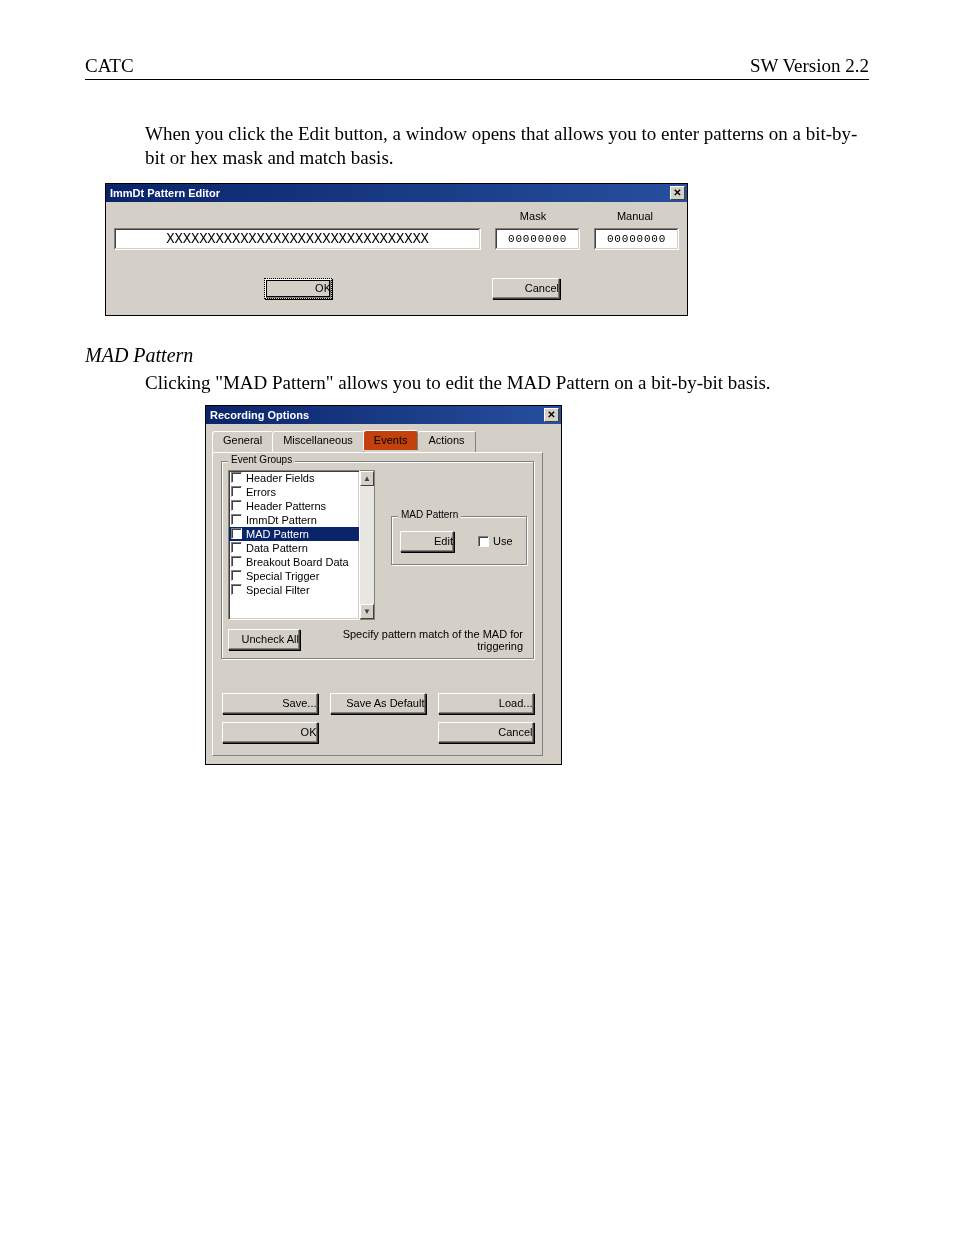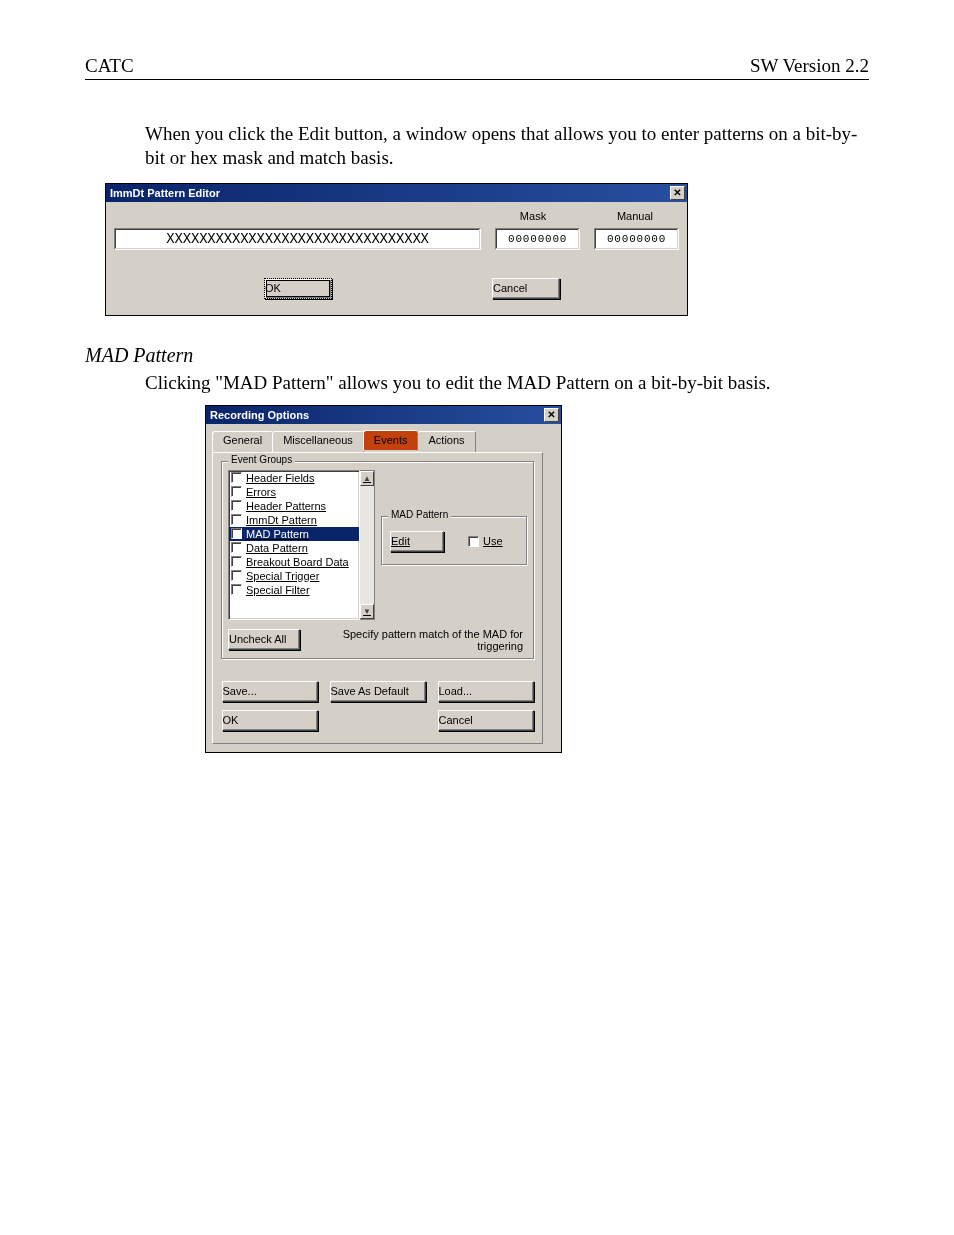--- a/index.html
+++ b/index.html
@@ -105,21 +105,21 @@
     margin-top: 28px;
     margin-left: 150px;
   }
   .win-btn {
     min-width: 68px; height:21px;
     background:#d4d0c8;
     border:1px solid #fff;
     border-right-color:#404040; border-bottom-color:#404040;
     box-shadow: 1px 1px 0 #000, inset -1px -1px 0 #808080;
     font: 11px Tahoma, Arial, sans-serif;
-    text-align:left;
+    text-align:right;
     padding-top:3px;
     box-sizing:border-box;
   }
   .win-btn.focus {
     border:1px dotted #000;
     outline:1px solid #000; outline-offset:-3px;
     box-shadow: inset 1px 1px 0 #fff, inset -1px -1px 0 #808080, 1px 1px 0 #000;
   }
 
   
@@ -166,21 +166,21 @@
     border:1px solid #808080;
     box-shadow: inset 1px 1px 0 #fff, 1px 1px 0 #fff;
     padding: 8px 6px 6px 6px;
     position:relative;
   }
   .groupbox-title {
     position:absolute; top:-8px; left:6px;
     background:#d4d0c8; padding:0 3px;
     font-size:10px;
   }
-  .event-area { display:flex; gap:6px;text-decoration:underline; }
+  .event-area { display:flex; gap:16px; }
   .listbox-wrap { display:flex; }
   .listbox {
     width: 132px; height: 150px;
     background:#fff;
     border:1px solid #808080;
     border-right-color:#fff; border-bottom-color:#fff;
     box-shadow: inset 1px 1px 0 #404040, inset -1px -1px 0 #d4d0c8;
     overflow:hidden;
     font-size:11px;
     box-sizing:border-box;
@@ -230,21 +230,21 @@
     display:flex; align-items:center; justify-content:space-between;
     margin-top:8px;
   }
   .hint { font-size:11px; flex:1; text-align:right; padding-right:4px;}
   .btn-row{
     display:flex; gap:12px; justify-content:center;
   }
   .btn-row .win-btn{ min-width:96px; }
   .btn-row.two{ margin-top:8px; gap:120px; justify-content:center;}
   .btn-row.two .win-btn{ min-width:96px;}
-  .bottom-area{ margin-top:22px;}
+  .bottom-area{ margin-top:34px;}
 </style>
 </head>
 <body>
 
 <div class="page">
   <div class="header-row">
     <span>CATC</span>
     <span>SW Version 2.2</span>
   </div>
 

